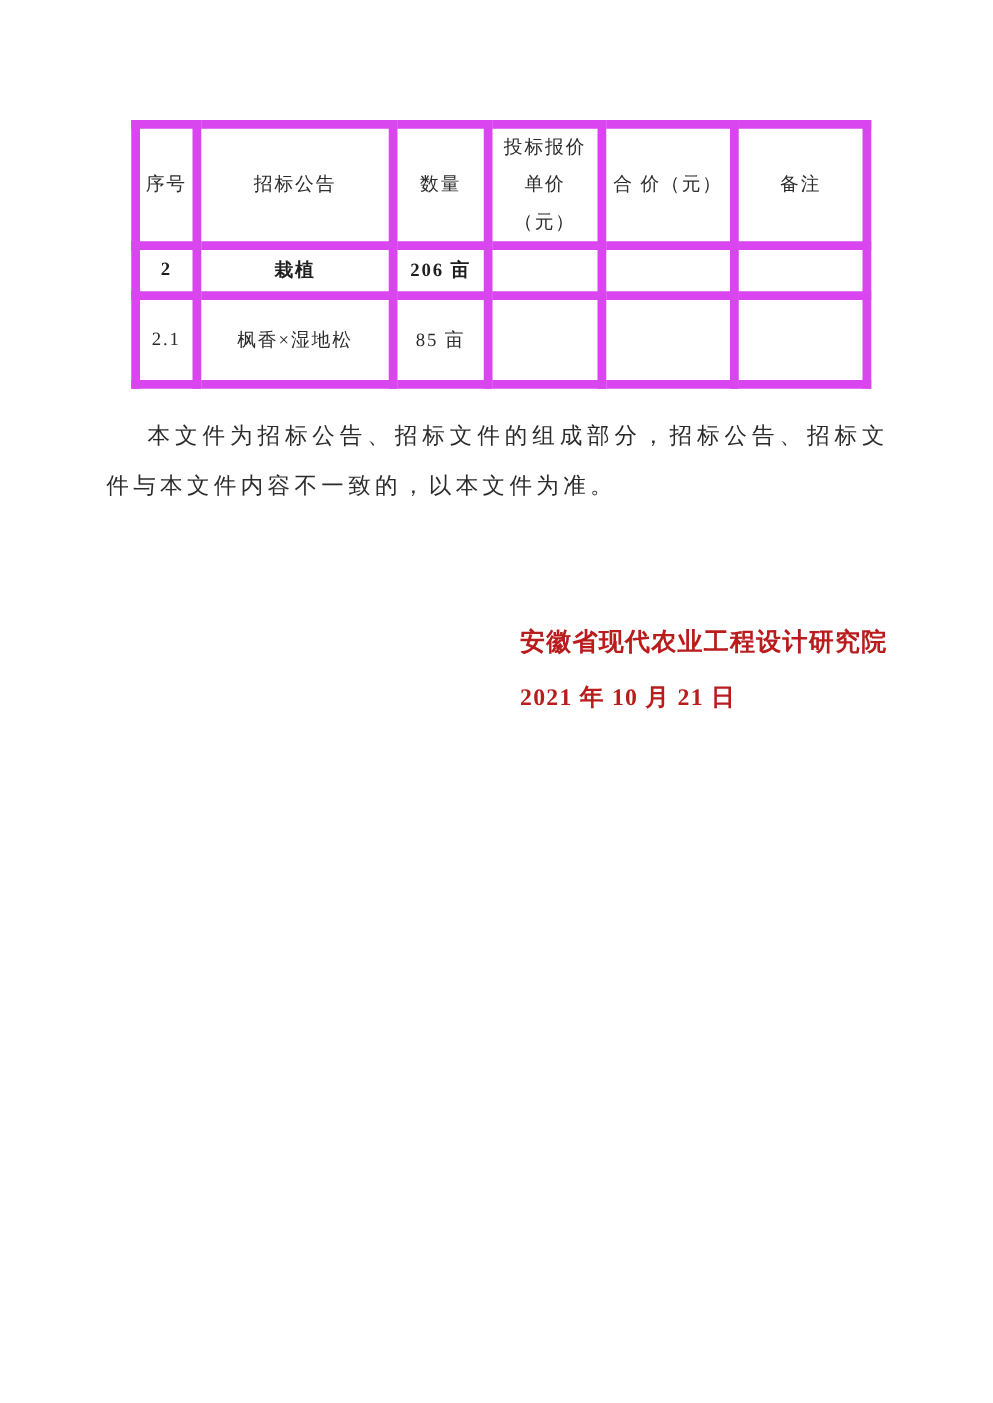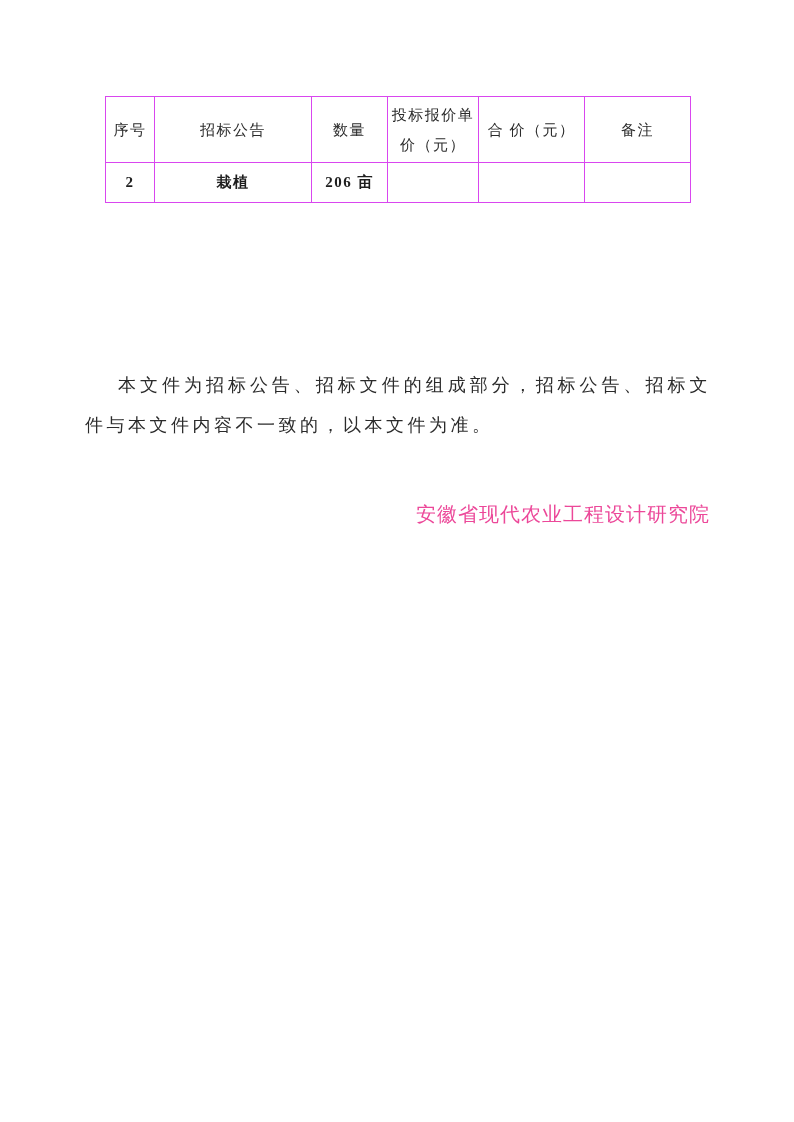--- a/index.html
+++ b/index.html
@@ -26,21 +26,21 @@
     left: 105px;
     top: 96px;
     width: 585px;
     border-collapse: collapse;
     table-layout: fixed;
     font-size: 15px;
     color: #2b2b2b;
   }
   table.bid-table th,
   table.bid-table td {
-    border: 1px solid #d946ef;
+    border: 7px solid #d946ef;
     text-align: center;
     vertical-align: middle;
     padding: 0 2px;
     letter-spacing: 1.5px;
     font-weight: normal;
   }
   table.bid-table thead tr { height: 66px; }
   table.bid-table thead th { line-height: 30px; }
   table.bid-table tbody tr.row-main { height: 40px; }
   table.bid-table tbody tr.row-sub  { height: 71px; }
@@ -52,37 +52,38 @@
   col.c-name { width: 157px; }
   col.c-qty  { width: 76px;  }
   col.c-unit { width: 91px;  }
   col.c-sum  { width: 106px; }
   col.c-note { width: 106px; }
 
   
   .notice-paragraph {
     position: absolute;
     left: 85px;
-    top: 365px;
+    top: 328px;
     width: 626px;
     font-size: 18px;
     line-height: 40px;
     letter-spacing: 3.5px;
     text-align: justify;
     text-indent: 33px;
     color: #2b2b2b;
   }
 
   
   .signature-block {
     position: absolute;
     top: 498px;
     right: 84px;
     text-align: left;
-    color: #ec4899;
+    color: #b91c1c;
+    font-weight: bold;
   }
   .signature-org {
     font-size: 20px;
     line-height: 32px;
     letter-spacing: 1px;
   }
   .signature-date {
     font-size: 19px;
     line-height: 30px;
     letter-spacing: 1px;
@@ -115,22 +116,31 @@
     </thead>
     <tbody>
       <tr class="row-main">
         <td>2</td>
         <td>栽植</td>
         <td>206 亩</td>
         <td></td>
         <td></td>
         <td></td>
       </tr>
+      <tr class="row-sub">
+        <td>2.1</td>
+        <td>枫香×湿地松</td>
+        <td>85 亩</td>
+        <td></td>
+        <td></td>
+        <td></td>
+      </tr>
     </tbody>
   </table>
 
   <p class="notice-paragraph">本文件为招标公告、招标文件的组成部分，招标公告、招标文件与本文件内容不一致的，以本文件为准。</p>
 
   <div class="signature-block">
     <div class="signature-org">安徽省现代农业工程设计研究院</div>
+    <div class="signature-date">2021 年 10 月 21 日</div>
   </div>
 
 </div>
 
 </body></html>

